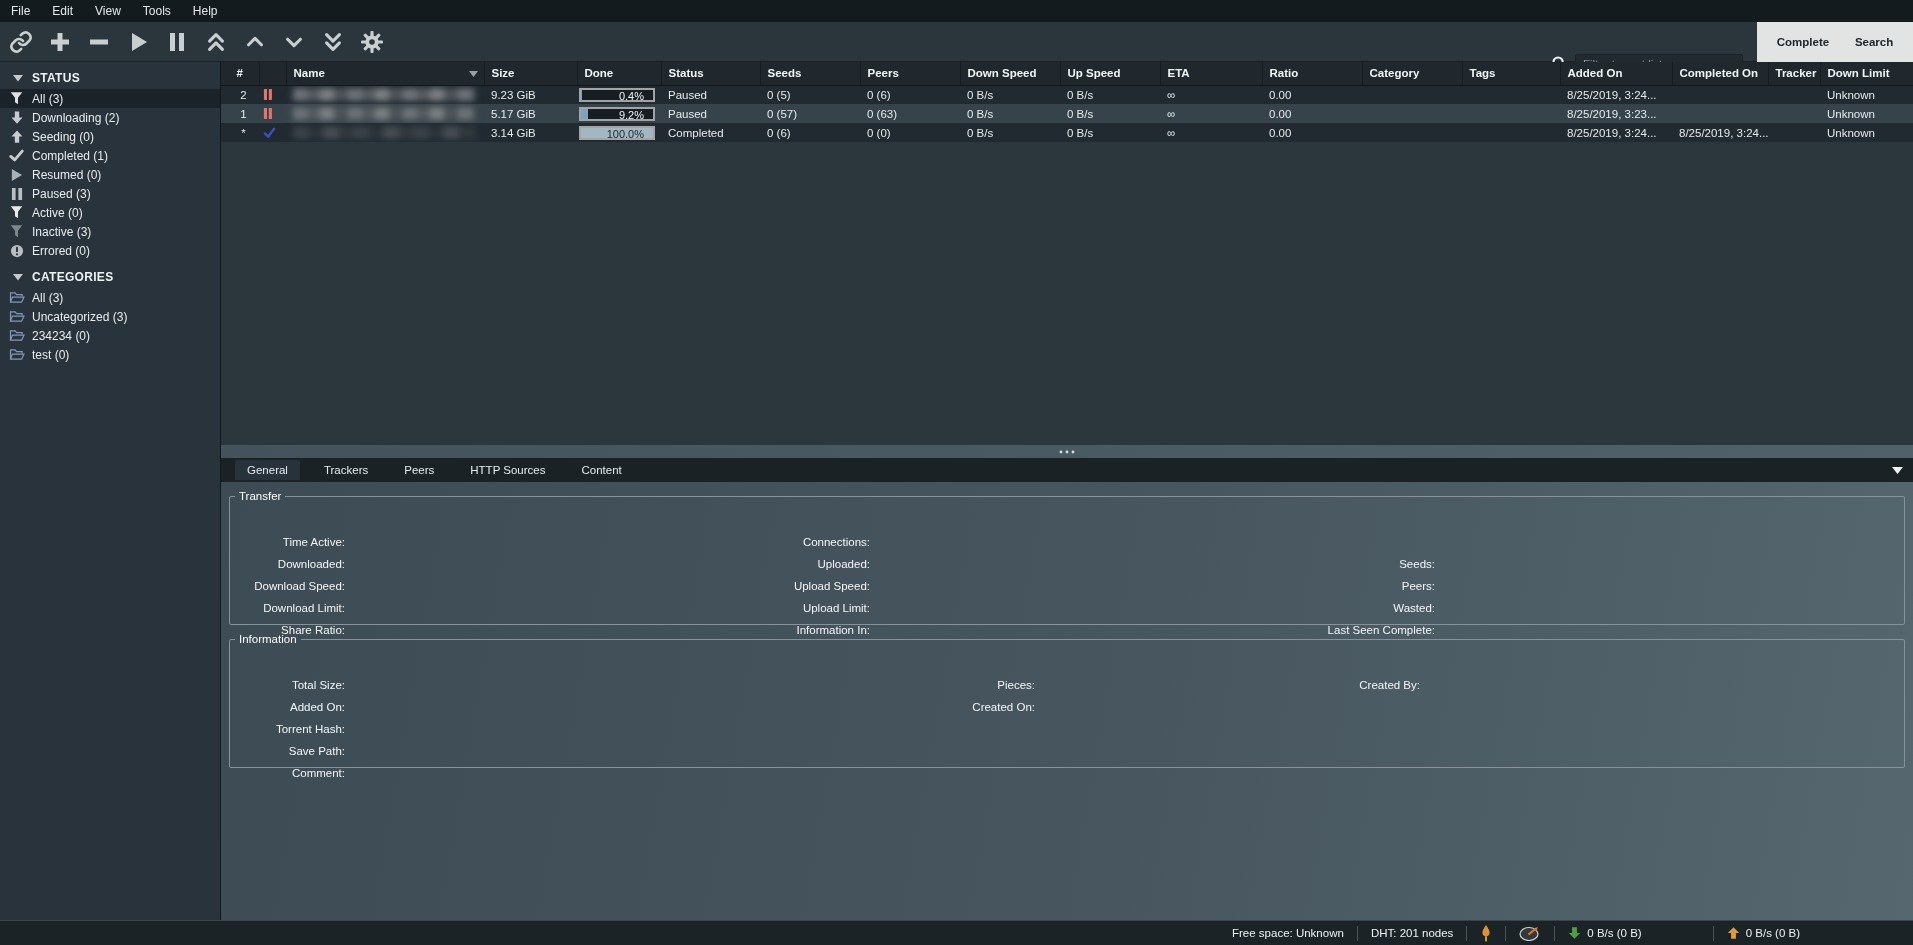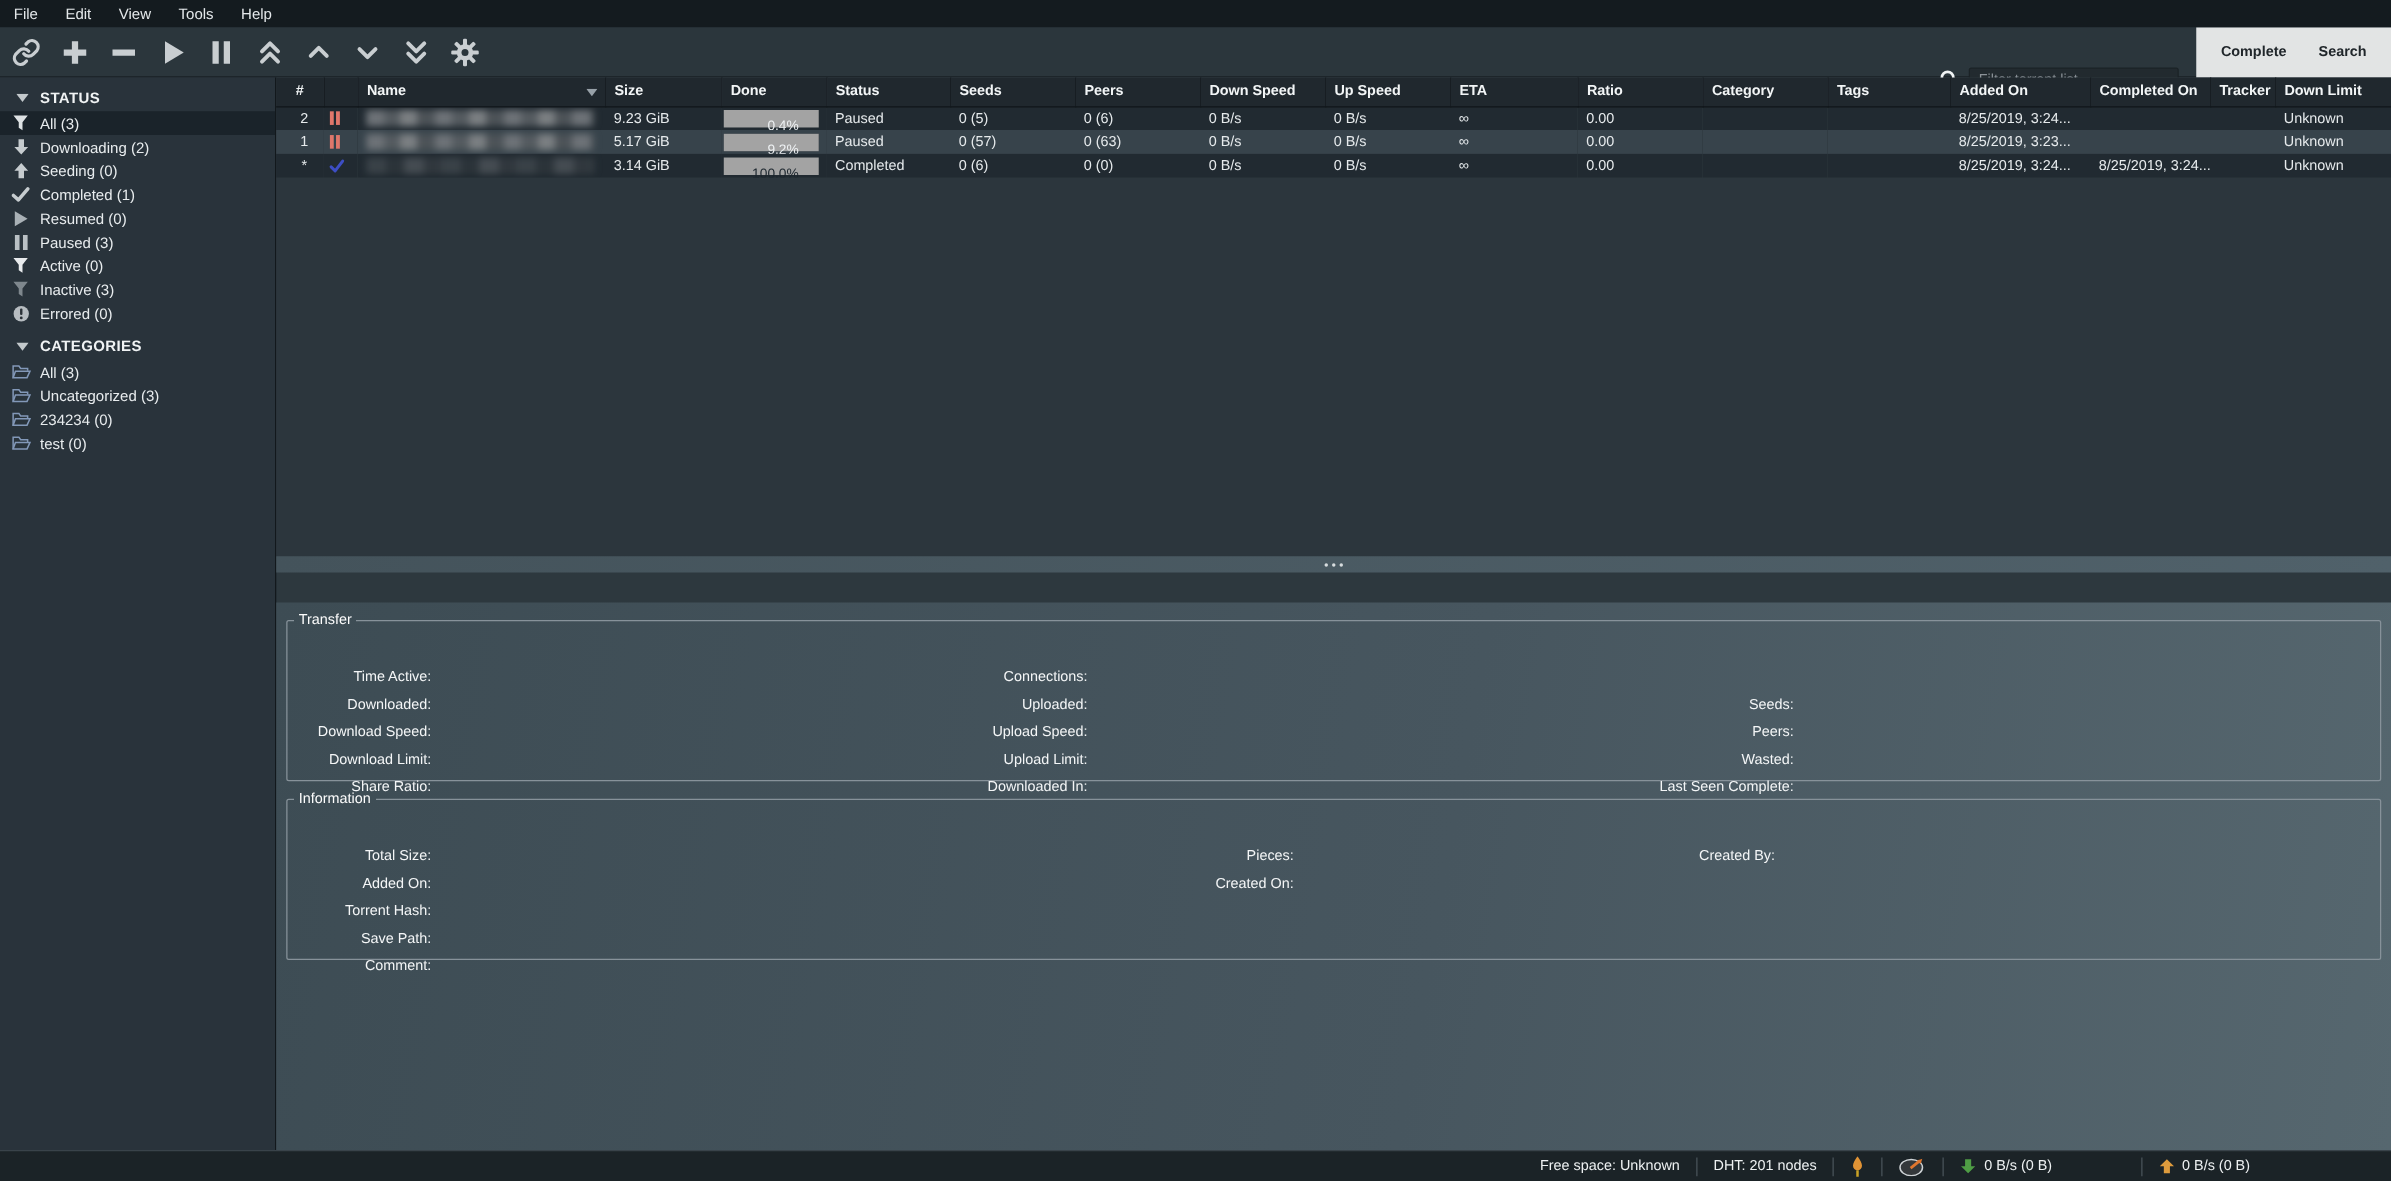--- a/index.html
+++ b/index.html
@@ -45,21 +45,21 @@
                       border-bottom:1px solid #12181c; white-space:nowrap; overflow:hidden; position:relative; cursor:pointer; }
   table.torrents td { height:19px; padding:0 0 0 7px; white-space:nowrap; overflow:hidden; }
   tr.trow.odd  { background:#212a31; }
   tr.trow.even { background:#37434b; }
   td.c-num { text-align:center; padding:0; }
   .sort-ind { position:absolute; right:6px; top:9px; }
   .nameblur { height:13px; width:182px; border-radius:1px;
     background:repeating-linear-gradient(90deg,#6d7277 0 14px,#555b60 14px 27px,#7b7f82 27px 41px,#4d5358 41px 55px);
     filter:blur(3px); }
   .nameblur.dark { background:repeating-linear-gradient(90deg,#3a4248 0 16px,#2c343a 16px 30px,#454c52 30px 46px,#31383e 46px 60px); }
-  .pbar { position:relative; height:14px; margin:0 6px 0 2px; background:#161e24; border:7px solid #a3a3a3; }
+  .pbar { position:relative; height:14px; margin:0 6px 0 2px; background:#161e24; border:2px solid #a3a3a3; }
   .pfill { position:absolute; left:0; top:0; bottom:0; background:#7da4bc; }
   .ptext { position:absolute; right:9px; top:0; line-height:13px; font-size:11px; color:#eef1f3; }
   tr.row-completed .pfill { background:#a2b7c2; }
   tr.row-completed .ptext { color:#1b252d; }
 
   
   .splitter { position:absolute; left:221px; top:445px; right:0; height:13px;
               background:linear-gradient(100deg,#44535b,#50616a); display:flex;
               align-items:center; justify-content:center; cursor:row-resize; }
 
@@ -455,20 +455,32 @@
   </div>
 
   <div class="splitter">
     <svg width="16" height="4" viewBox="0 0 16 4">
         <circle cx="2" cy="2" r="1.4" fill="#d7dcde"></circle>
         <circle cx="8" cy="2" r="1.4" fill="#d7dcde"></circle>
         <circle cx="14" cy="2" r="1.4" fill="#d7dcde"></circle>
       </svg>
   </div>
 
+  <div class="detail-tabs">
+    <span class="dtab active">General</span>
+    <span class="dtab">Trackers</span>
+    <span class="dtab">Peers</span>
+    <span class="dtab">HTTP Sources</span>
+    <span class="dtab">Content</span>
+    <span class="dtab-chevron">
+        <svg width="11" height="7" viewBox="0 0 11 7">
+          <polygon points="0,0 11,0 5.5,7" fill="#eef1f2"></polygon>
+        </svg>
+      </span>
+  </div>
 
   <div class="detail-pane">
     <fieldset class="group transfer">
       <legend>Transfer</legend>
       <div class="frow">
           <span>Time Active:</span>
           <span>Connections:</span>
           <span></span>
         </div>
       <div class="frow">
@@ -484,21 +496,21 @@
           <span></span>
         </div>
       <div class="frow">
           <span>Download Limit:</span>
           <span>Upload Limit:</span>
           <span>Wasted:</span>
           <span></span>
         </div>
       <div class="frow">
           <span>Share Ratio:</span>
-          <span>Downloaded In:</span>
+          <span>Information In:</span>
           <span>Last Seen Complete:</span>
           <span></span>
         </div>
     </fieldset>
     <fieldset class="group information">
       <legend>Information</legend>
       <div class="frow">
           <span>Total Size:</span>
           <span>Pieces:</span>
           <span>Created By:</span>

